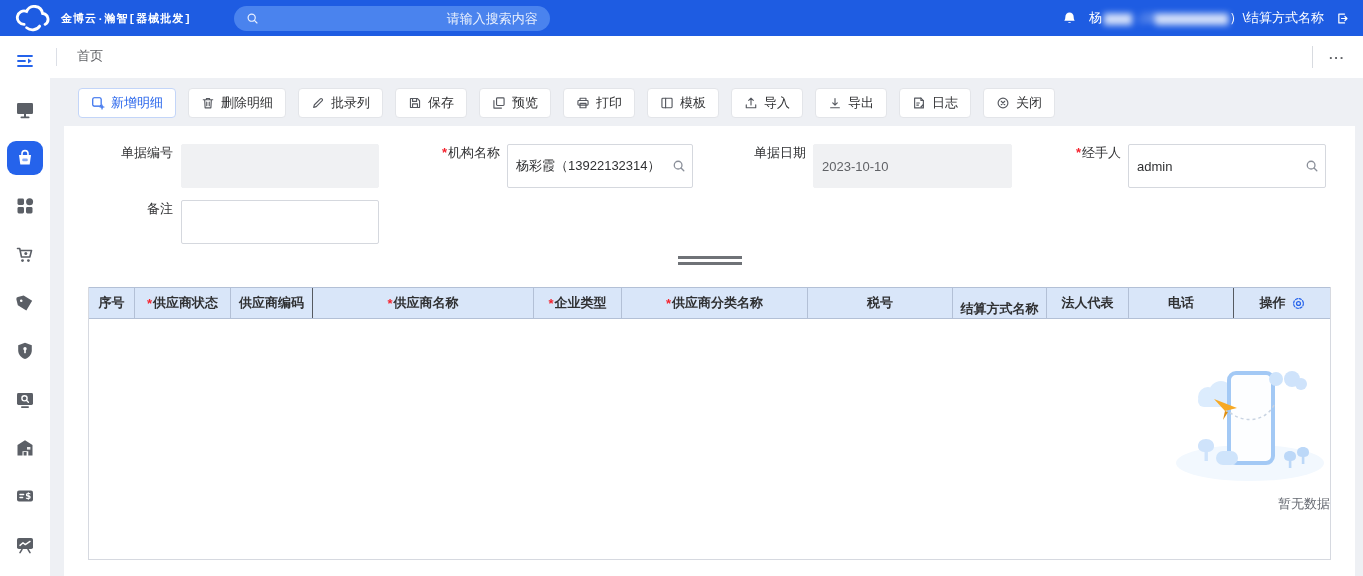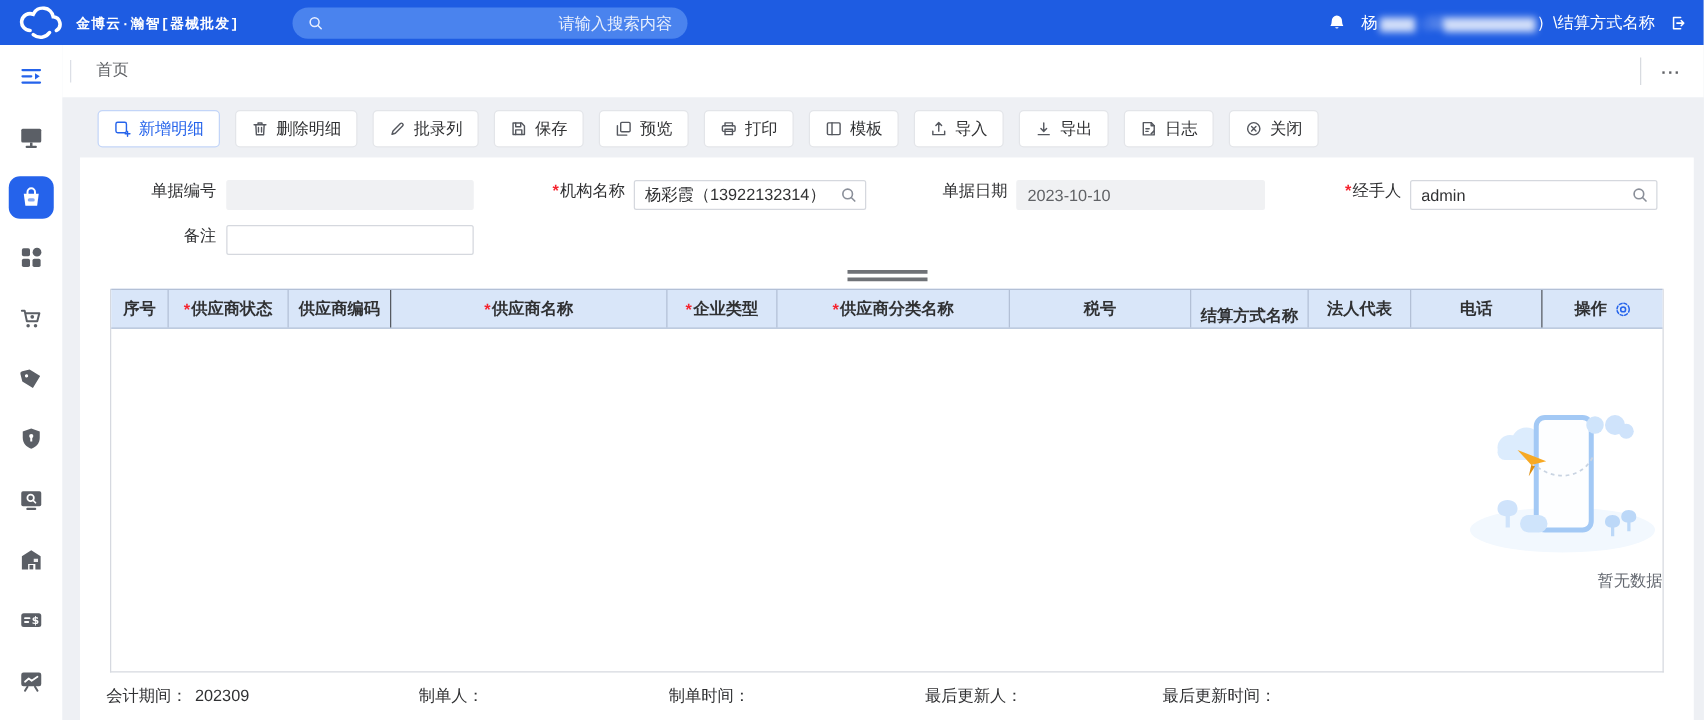--- a/index.html
+++ b/index.html
@@ -41,33 +41,33 @@
   .tbtn .ico { color:#55585f; font-size:14px; }
   .tbtn.primary { color:#2563eb; border-color:#c3d5f8; }
   .tbtn.primary .ico { color:#2563eb; }
 
   .panel { flex:1; background:#fff; display:flex; flex-direction:column; min-height:0; position:relative; }
   .form-area { padding:18px 24px 0; }
   .form-row { display:flex; margin-bottom:12px; }
   .flabel { text-align:right; white-space:nowrap; }
   .req { color:#f5222d; font-weight:bold; margin-right:1px; }
   .input-wrap { position:relative; display:inline-flex; }
-  .input-wrap input { height:24px; border:1px solid #d5d8de; border-radius:2px; padding:0 8px; font-size:13px; color:#303133; outline:none; width:100%; font-family:inherit; }
+  .input-wrap input { height:44px; border:1px solid #d5d8de; border-radius:2px; padding:0 8px; font-size:13px; color:#303133; outline:none; width:100%; font-family:inherit; }
   .input-wrap input:disabled { background:#f0f1f3; border-color:#f0f1f3; color:#606266; }
   .input-wrap .search-ico { position:absolute; right:7px; top:50%; transform:translateY(-50%); color:#8a8f99; font-size:14px; cursor:pointer; }
   .has-icon input { padding-right:28px; }
   .w-l1 { width:85px; } .w-i1 { width:198px; margin-left:8px; }
   .w-l2 { width:121px; } .w-i2 { width:186px; margin-left:7px; }
   .w-l3 { width:113px; } .w-i3 { width:199px; margin-left:7px; }
   .w-l4 { width:109px; } .w-i4 { width:198px; margin-left:7px; }
 
   .splitter { align-self:center; margin:0 0 6px; cursor:row-resize; display:flex; flex-direction:column; gap:3px; }
   .splitter .bar { width:64px; height:3px; background:#6f7277; }
 
-  .table-area { margin:0 24px; flex:1; min-height:0; display:flex; flex-direction:column; border:1px solid #d6d9e0; border-top:none; }
+  .table-area { margin:16px 24px; flex:1; min-height:0; display:flex; flex-direction:column; border:1px solid #d6d9e0; border-top:none; }
   .thead { display:flex; height:32px; background:#d9e6f9; border-top:1px solid #b3c0d6; border-bottom:1px solid #b3c0d6; flex-shrink:0; }
   .th { display:flex; align-items:center; justify-content:center; font-weight:bold; color:#303133; border-right:1px solid #b3c0d6; flex-shrink:0; }
   .th:last-child { border-right:none; }
   .th.fixed-edge { border-right-color:#565a61; }
   .gear { color:#2563eb; font-size:15px; margin-left:5px; cursor:pointer; display:inline-flex; }
   .tbody { flex:1; display:flex; flex-direction:column; align-items:flex-end; justify-content:center; }
   .empty-text { color:#646870; margin-top:8px; }
 
   .panel-footer { height:38px; position:relative; flex-shrink:0; }
   .footer-item { position:absolute; top:50%; transform:translateY(-50%); white-space:nowrap; }
@@ -457,23 +457,16 @@
                 <path d="M120 86c-4 0-6 2.4-6 5.4 0 3 2 4.6 6 4.6s6-1.6 6-4.6c0-3-2-5.4-6-5.4z"></path>
                   <rect x="118.8" y="94" width="2.6" height="9"></rect>
                 <path d="M133 82c-4 0-6 2.4-6 5.4 0 3 2 4.6 6 4.6s6-1.6 6-4.6c0-3-2-5.4-6-5.4z"></path>
                   <rect x="131.8" y="90" width="2.6" height="9"></rect>
               </g>
             </svg>
             <div class="empty-text">暂无数据</div>
           </div>
         </div>
 
-        <div class="panel-footer" id="pfooter">
-            <span class="footer-item"><span>会计期间：</span><span class="fval">202309</span></span>
-            <span class="footer-item"><span>制单人：</span><span class="fval"></span></span>
-            <span class="footer-item"><span>制单时间：</span><span class="fval"></span></span>
-            <span class="footer-item"><span>最后更新人：</span><span class="fval"></span></span>
-            <span class="footer-item"><span>最后更新时间：</span><span class="fval"></span></span>
-          </div>
       </div>
     </div>
   </div>
 </div>
 
 </body></html>

